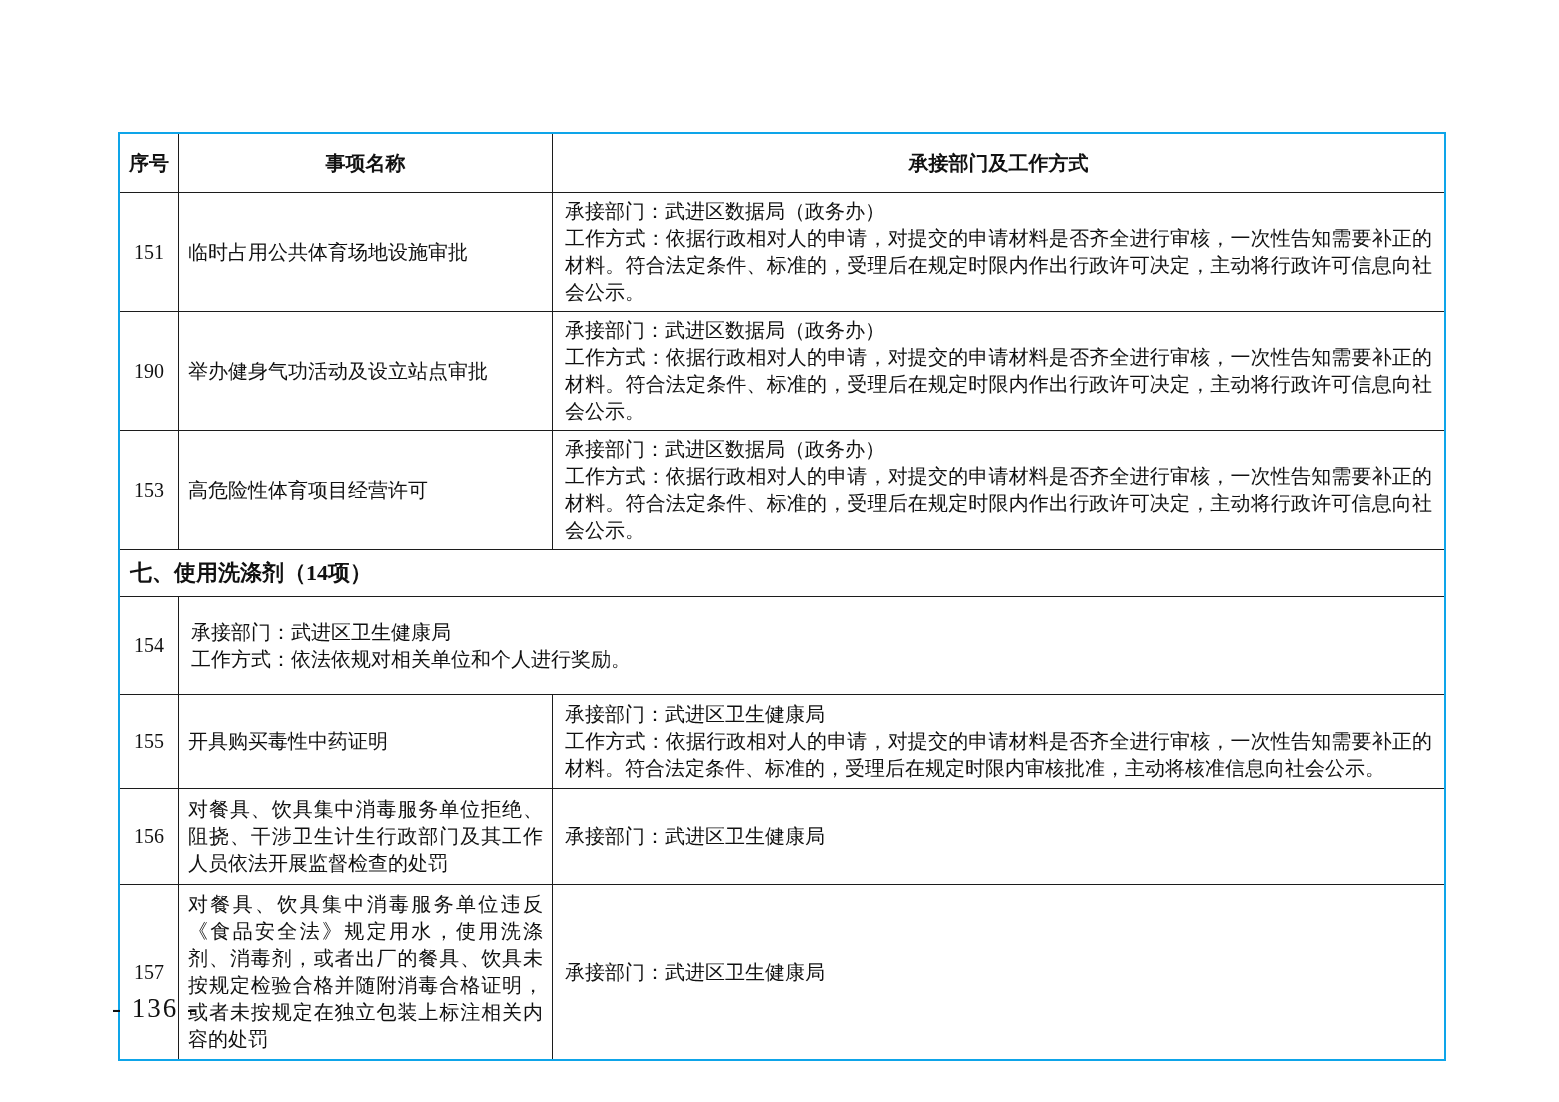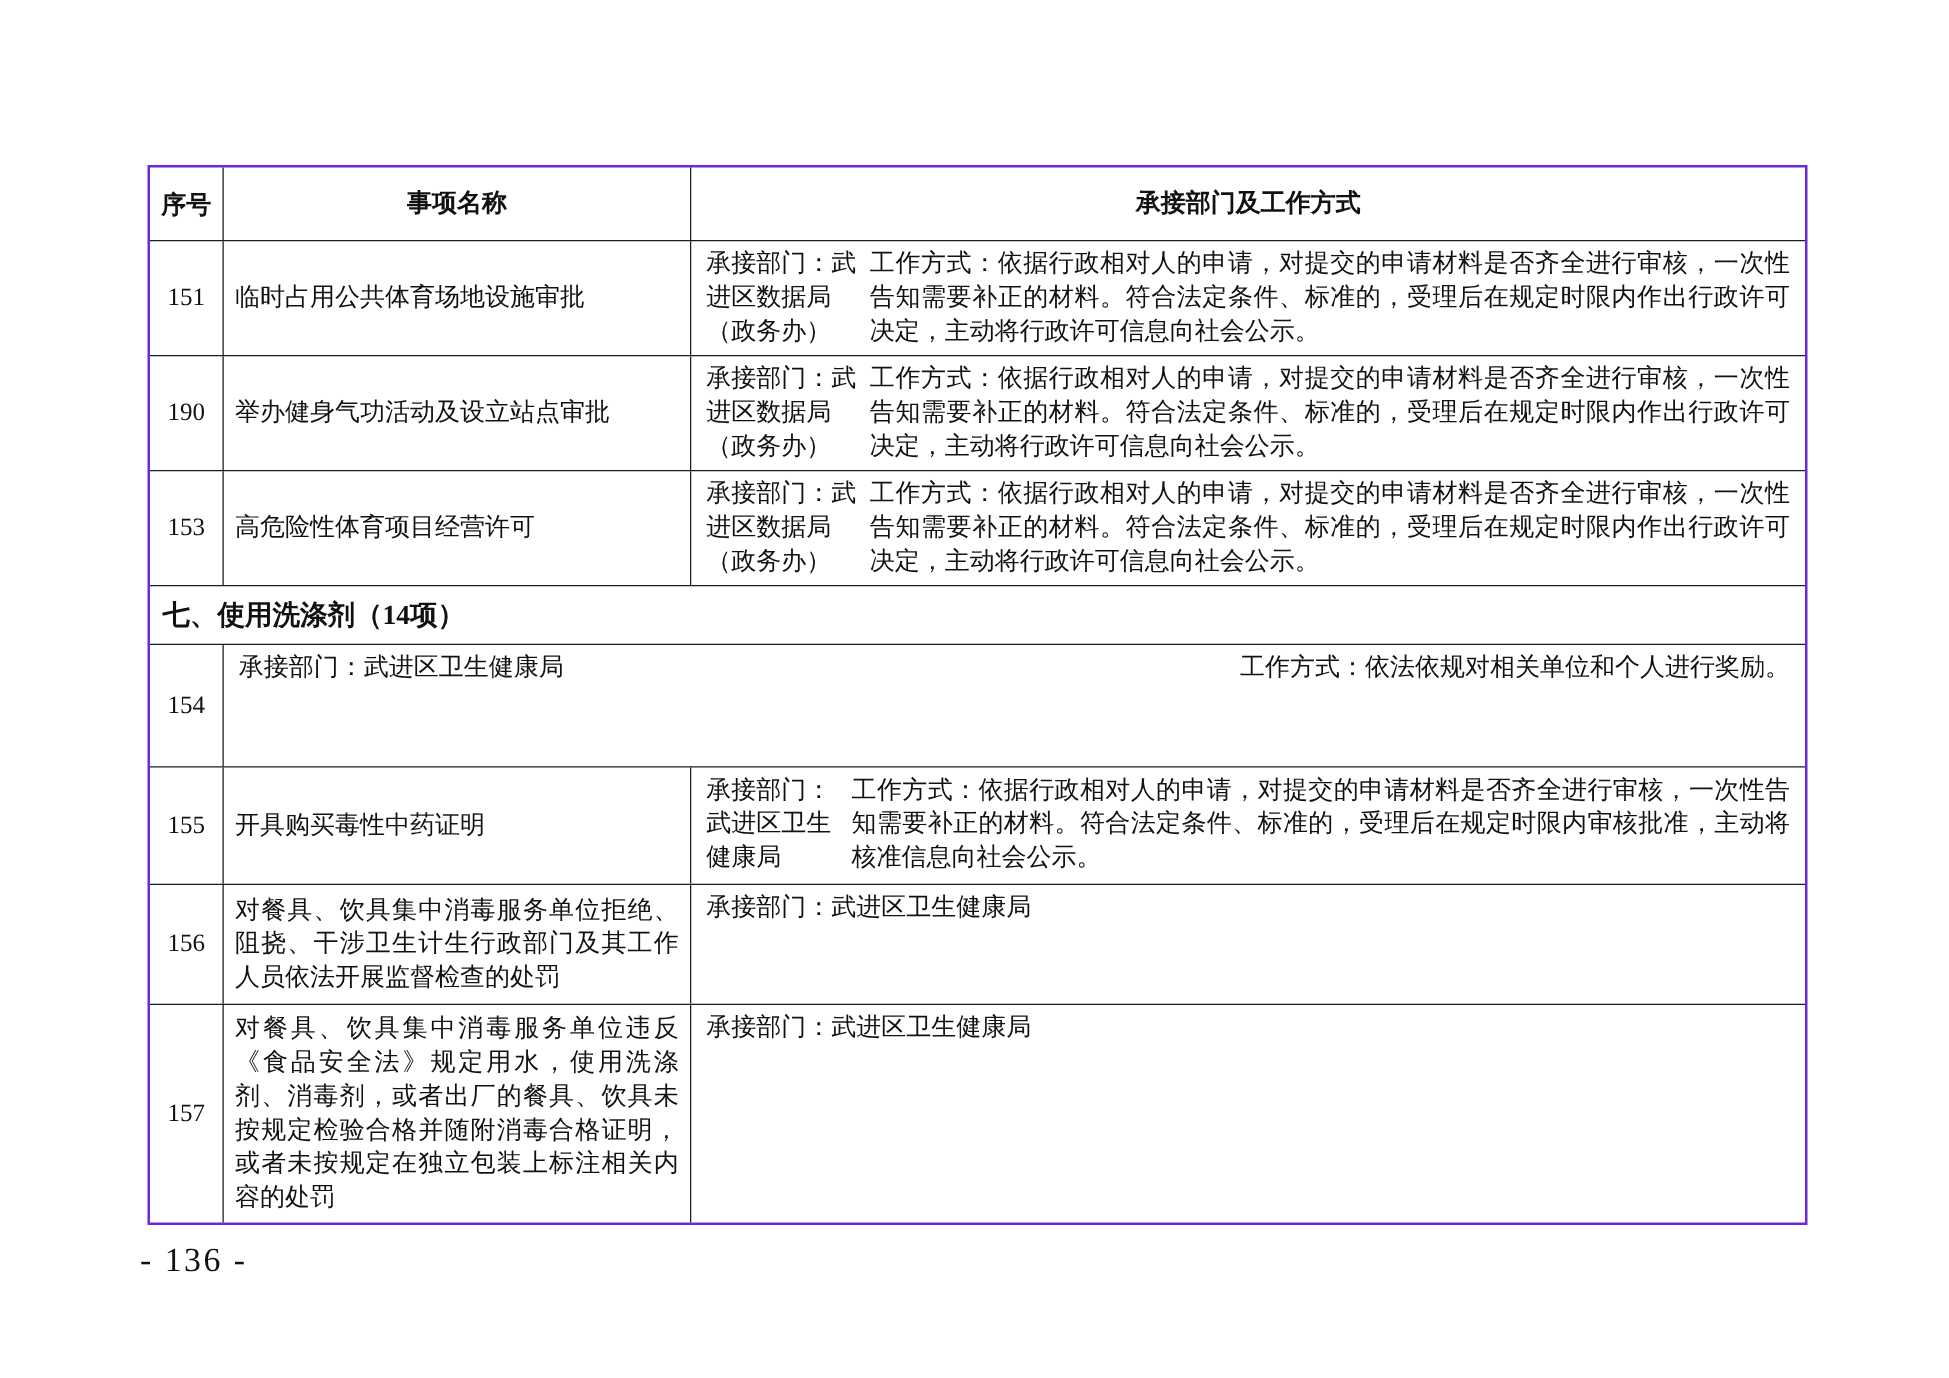--- a/index.html
+++ b/index.html
@@ -11,21 +11,21 @@
     background: #ffffff;
     font-family: "Liberation Serif", "DejaVu Serif", serif;
     color: #111111;
     overflow: hidden;
   }
   .doc-table {
     position: absolute;
     left: 118px;
     top: 132px;
     width: 1328px;
-    border: 2px solid #6d28d9;
+    border: 2px solid #0ea5e9;
     background: #ffffff;
   }
   .t-row { display: flex; border-top: 1.5px solid #1c1c1c; }
   .t-row:first-child { border-top: none; }
   .c1 {
     width: 58px;
     flex: 0 0 58px;
     display: flex;
     align-items: center;
     justify-content: center;
@@ -40,22 +40,22 @@
     justify-content: center;
     padding: 6px 9px;
     font-size: 20px;
     line-height: 27px;
     text-align: justify;
   }
   .c3 {
     flex: 1 1 auto;
     border-left: 1.5px solid #1c1c1c;
     display: flex;
-    flex-direction: row;
-    justify-content: space-between;
+    flex-direction: column;
+    justify-content: center;
     padding: 5px 12px;
     font-size: 20px;
     line-height: 27px;
   }
   .c3 .method { text-align: justify; }
   .hdr { min-height: 58px; }
   .hdr .c1, .hdr .c2, .hdr .c3 {
     font-weight: bold;
     align-items: center;
     justify-content: center;

